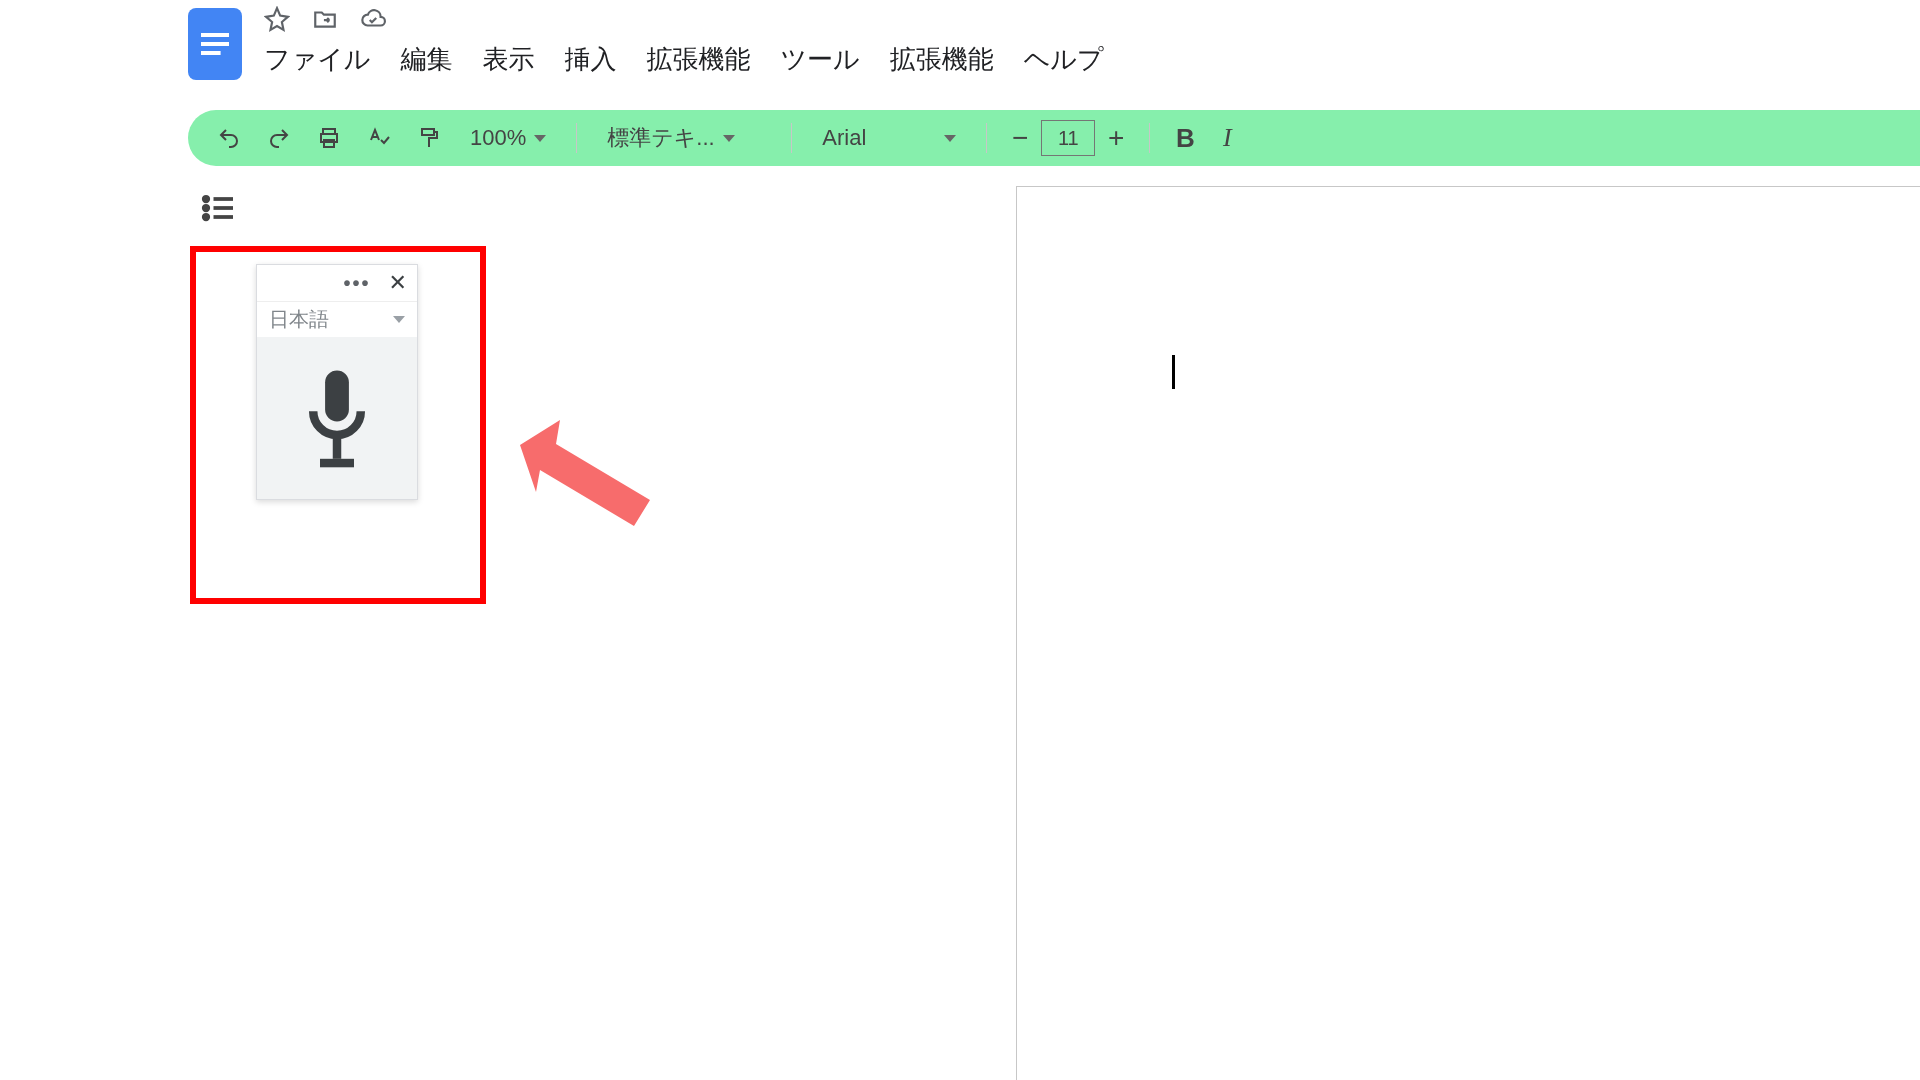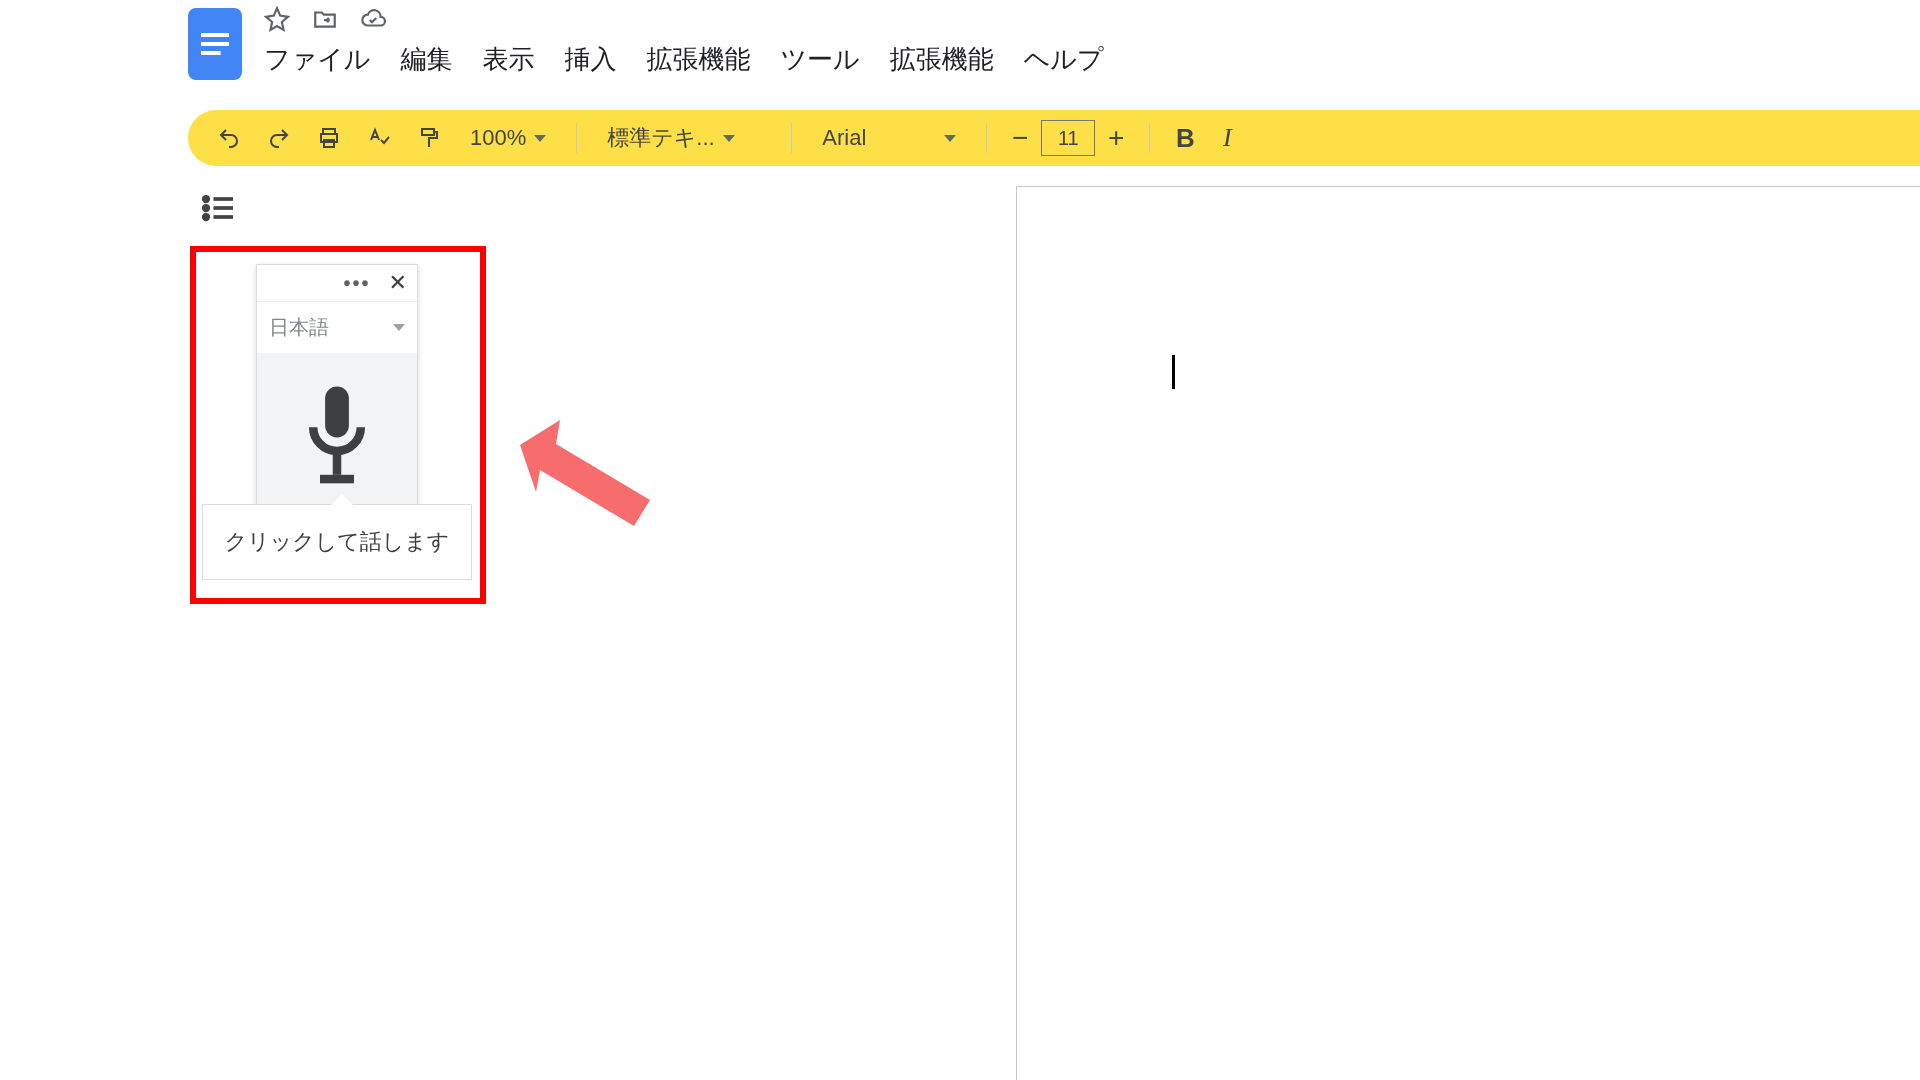--- a/index.html
+++ b/index.html
@@ -31,21 +31,21 @@
   .doc-title { font-size: 34px; color: #5f6368; letter-spacing: 1px; }
   .title-icons { display: flex; gap: 22px; align-items: center; }
   .title-icons svg { width: 26px; height: 26px; stroke: #5f6368; fill: none; stroke-width: 2; }
 
   .menubar { position: absolute; left: 76px; top: 34px; display: flex; gap: 30px; }
   .menubar span { font-size: 26px; color: #202124; cursor: pointer; }
 
   
   .toolbar {
     position: absolute; left: 188px; top: 110px;
-    height: 56px; background: #fde047; border-radius: 28px 0 0 28px;
+    height: 56px; background: #86efac; border-radius: 28px 0 0 28px;
     display: flex; align-items: center; padding: 0 24px; gap: 16px;
     right: 0;
   }
   .tbtn { width: 34px; height: 34px; display: flex; align-items: center; justify-content: center; color:#444; }
   .tbtn svg { width: 24px; height: 24px; stroke:#444; fill:none; stroke-width:2; }
   .sep { width: 1px; height: 30px; background: #c7c7c7; margin: 0 6px; }
   .dd { display:flex; align-items:center; gap:8px; font-size:22px; color:#444; padding:0 8px; }
   .dd .tri { width:0;height:0;border-left:6px solid transparent;border-right:6px solid transparent;border-top:7px solid #666; }
   .fsz { display:flex; align-items:center; gap:10px; }
   .fsz .box { border:1px solid #747775; border-radius:0; width:54px; height:36px; display:flex;align-items:center;justify-content:center;font-size:20px;color:#444; }
@@ -63,21 +63,21 @@
   .cursor { position:absolute; left:155px; top:168px; width:3px; height:34px; background:#000; }
 
   
   .voice-hl { position:absolute; left:190px; top:246px; width:296px; height:358px;
               border:6px solid #ff0000; }
   .voice-panel { position:absolute; left:60px; top:12px; width:162px; background:#fff;
                  border:1px solid #dadce0; box-shadow:0 2px 6px rgba(0,0,0,.15); }
   .vp-head { height:36px; display:flex; align-items:center; justify-content:flex-end; gap:18px; padding:0 10px; }
   .vp-head .dots { letter-spacing:2px; font-weight:700; color:#5f6368; font-size:20px; }
   .vp-head .x { font-size:22px; color:#3c4043; }
-  .vp-lang { height:52px; border-top:1px solid #eee; display:flex; align-items:center; justify-content:space-between;
+  .vp-lang { height:36px; border-top:1px solid #eee; display:flex; align-items:center; justify-content:space-between;
              padding:0 12px; color:#80868b; font-size:20px; }
   .vp-lang .tri { width:0;height:0;border-left:6px solid transparent;border-right:6px solid transparent;border-top:7px solid #9aa0a6; }
   .vp-mic { height:162px; background:#f1f3f4; display:flex; align-items:center; justify-content:center; }
   .vp-mic svg { width:84px; height:102px; fill:#3c4043; }
   .vp-tool { position:absolute; left:6px; top:252px; width:270px; height:76px;
              background:#fff; border:1px solid #dadce0; display:flex; align-items:center; justify-content:center;
              font-size:22px; color:#3c4043; }
   .vp-tool::before {
     content:""; position:absolute; top:-11px; left:128px;
     width:0;height:0;border-left:11px solid transparent;border-right:11px solid transparent;border-bottom:11px solid #fff;
@@ -217,22 +217,19 @@
     </div>
     <div class="vp-mic">
       <svg viewBox="0 0 48 60">
         <rect x="17" y="2" width="14" height="30" rx="7"></rect>
         <path d="M10 26a14 14 0 0 0 28 0" fill="none" stroke="#3c4043" stroke-width="5"></path>
         <rect x="21.5" y="40" width="5" height="14"></rect>
         <rect x="14" y="54" width="20" height="5"></rect>
       </svg>
     </div>
   </div>
-  <div class="vp-tool">
-    <span>クリックして話します</span>
-  </div>
 </div>
 
 <div class="arrow">
   <svg viewBox="0 0 140 110">
       <polygon points="0,25 40,0 36,24 130,80 114,106 20,50 16,72"></polygon>
     </svg>
 </div>
 
 </body></html>

